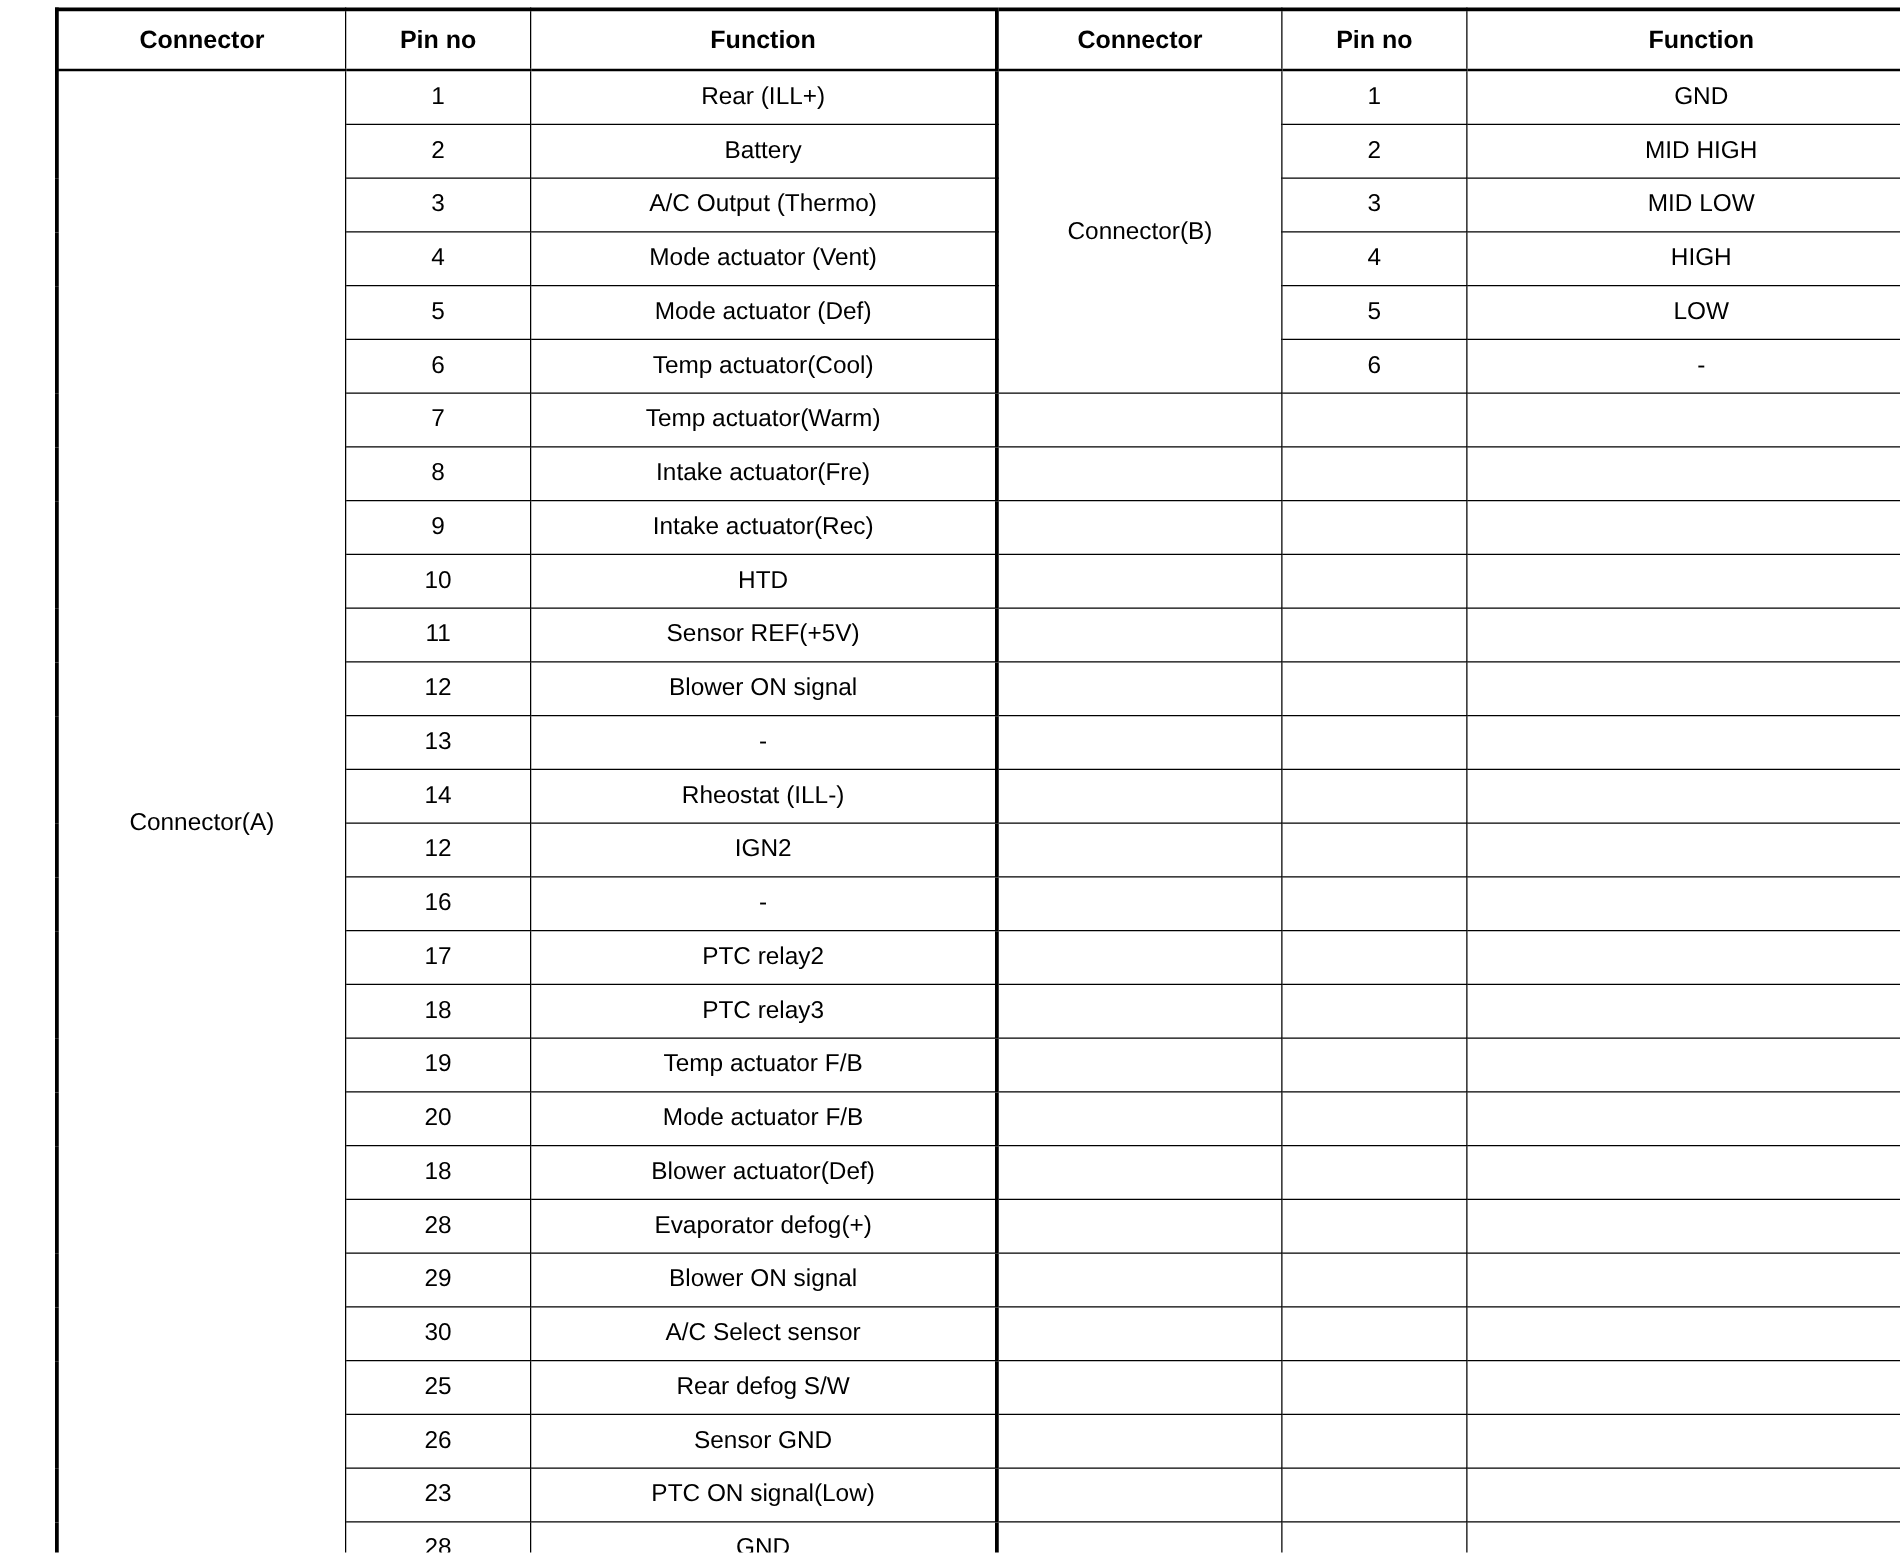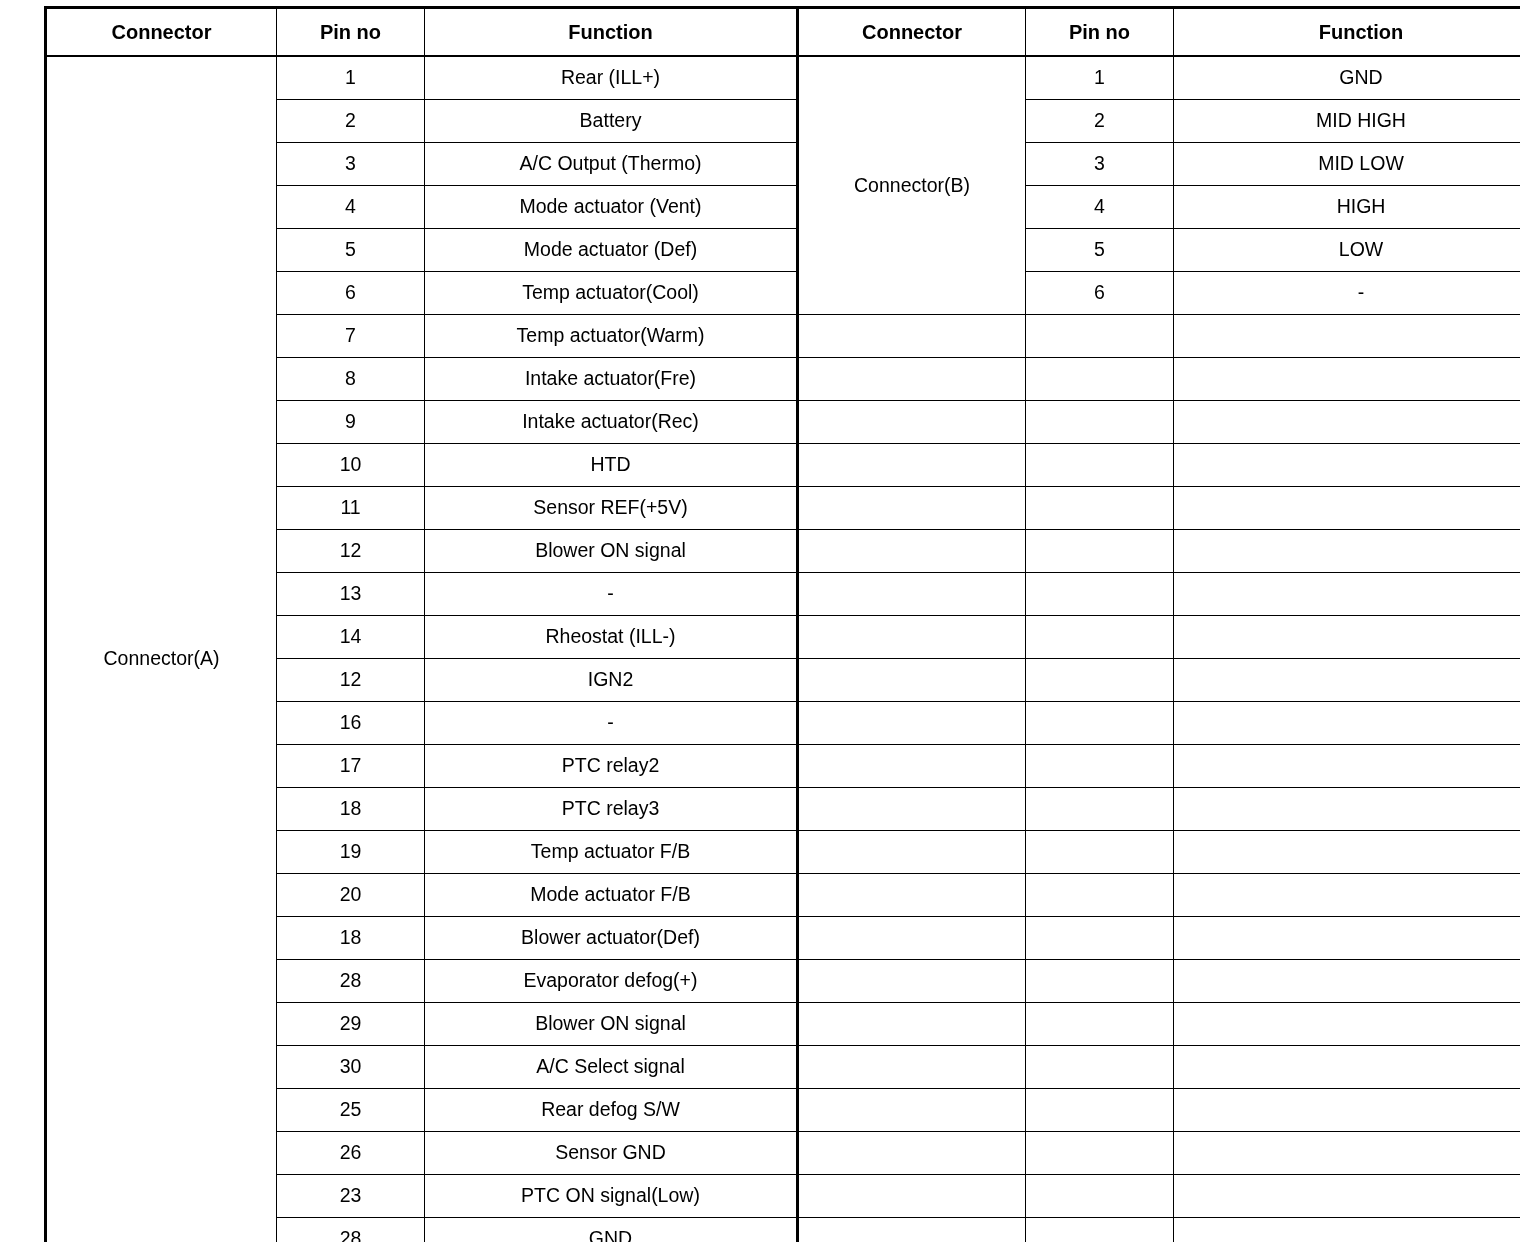--- a/index.html
+++ b/index.html
@@ -241,21 +241,21 @@
         </tr>
         <tr>
           <td>29</td>
           <td>Blower ON signal</td>
           <td class="empty-cell sep-left"></td>
           <td class="empty-cell"></td>
           <td class="empty-cell"></td>
         </tr>
         <tr>
           <td>30</td>
-          <td>A/C Select signal</td>
+          <td>A/C Select sensor</td>
           <td class="empty-cell sep-left"></td>
           <td class="empty-cell"></td>
           <td class="empty-cell"></td>
         </tr>
         <tr>
           <td>25</td>
           <td>Rear defog S/W</td>
           <td class="empty-cell sep-left"></td>
           <td class="empty-cell"></td>
           <td class="empty-cell"></td>

